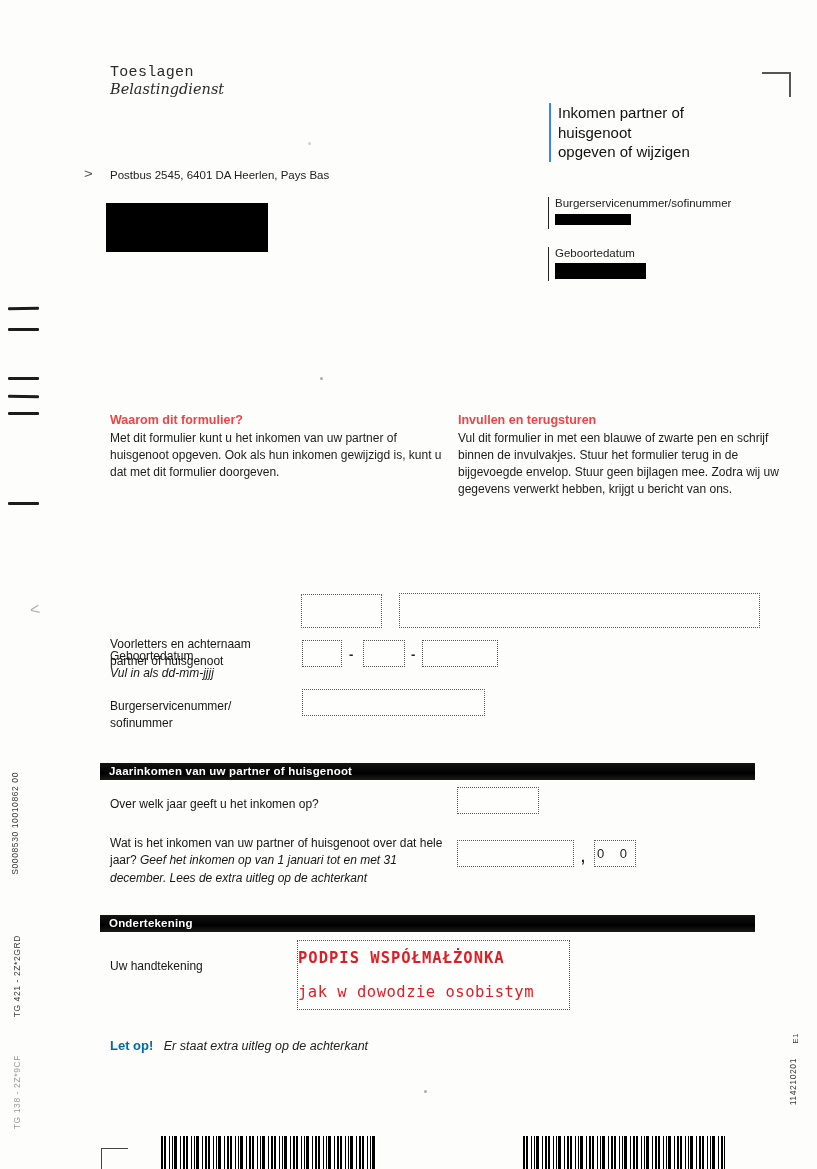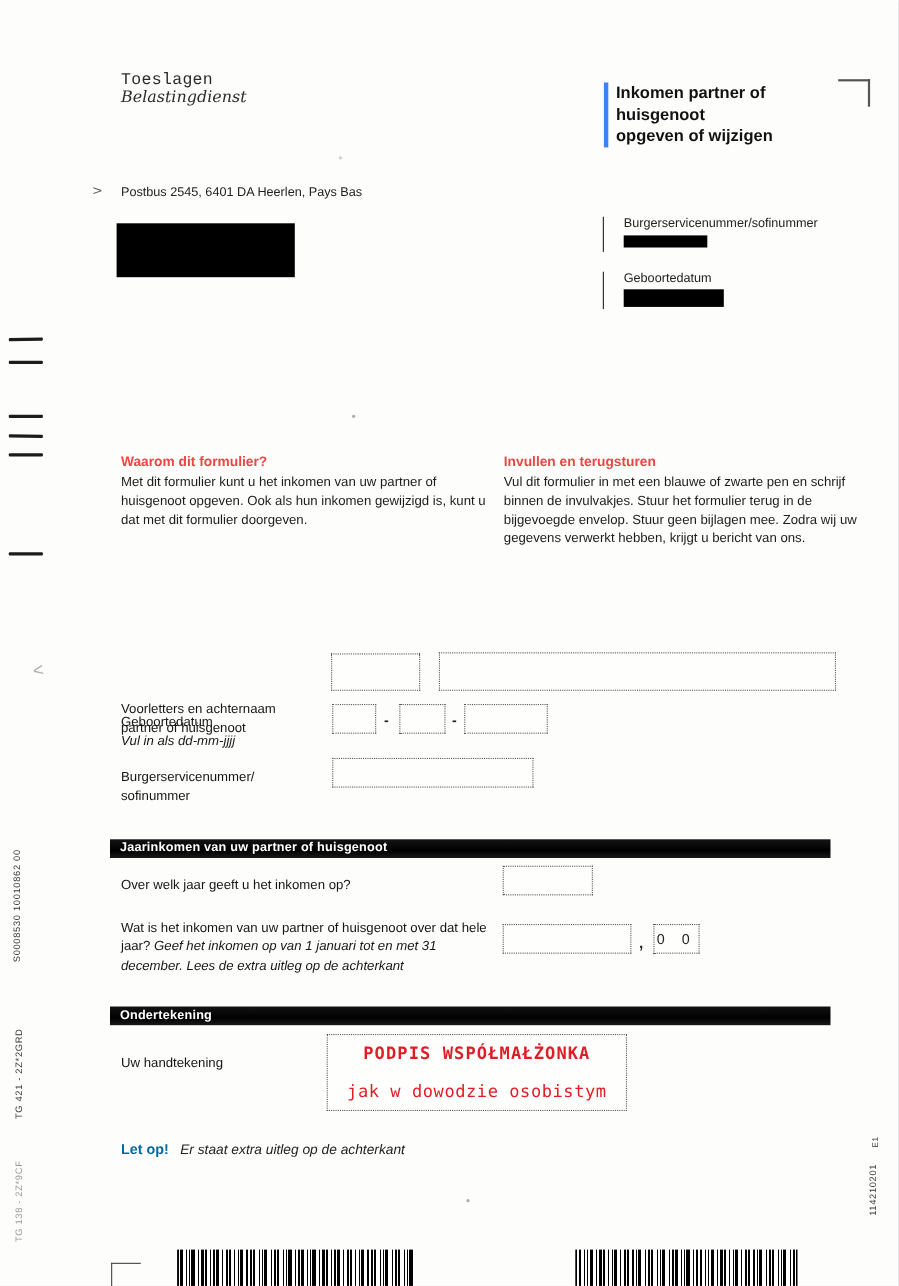--- a/index.html
+++ b/index.html
@@ -6,29 +6,29 @@
   .page{
     position:relative;width:817px;height:1169px;background:#fdfdfc;
     font-family:"Liberation Sans",sans-serif;color:#1a1a1a;overflow:hidden;
     margin:0 auto;box-shadow:0 0 6px rgba(0,0,0,.25);
   }
   .abs{position:absolute;}
 
   
   .logo-line1{font-family:Liberation Mono, monospace;font-size:15px;color:#2b2b2b;letter-spacing:.3px;}
   .logo-line2{font-family:"DejaVu Serif",serif;font-style:italic;font-size:14.5px;color:#2b2b2b;}
-  .title-block{border-left:4px solid #3b82f6;padding-left:7px;font-size:15px;font-weight:bold;line-height:1.3;color:#111;}
+  .title-block{border-left:2px solid #3b82f6;padding-left:7px;font-size:15px;font-weight:normal;line-height:1.3;color:#111;margin-top:28px;}
   .corner-tr{width:27px;height:23px;border-top:2px solid #555;border-right:2px solid #555;}
   .corner-bl{width:26px;height:30px;border-top:1.5px solid #444;border-left:1.5px solid #444;}
 
   .addr-row{font-size:11.5px;color:#222;}
   .addr-chevron{font-size:15px;color:#555;transform:scaleY(.8);display:inline-block;}
   .redact{background:#000;}
 
-  .id-label{font-size:11.5px;color:#222;border-left:1.5px solid #222;padding-left:18px;}
+  .id-label{font-size:11.5px;color:#222;border-left:1.5px solid #222;padding-left:6px;}
 
   
   .regmark{position:absolute;left:8px;width:31px;height:3px;background:#1c1c1c;border-radius:1px;}
   .v-text{writing-mode:vertical-rl;transform:rotate(180deg);font-size:8.5px;color:#3a3a3a;letter-spacing:.6px;white-space:nowrap;}
   .v-faint{color:#9a9a9a;}
   .faint-chevron{font-size:17px;color:#b0b0b0;transform:rotate(-10deg);}
 
   
   .intro-h{font-size:12.5px;font-weight:bold;margin:0 0 3px 0;color:#ef4444;}
   .intro-b{font-size:12px;line-height:1.42;color:#1c1c1c;margin:0;}
@@ -40,21 +40,21 @@
   }
 
   .f-label{font-size:12px;line-height:1.45;color:#161616;}
   .f-hint{font-style:italic;}
   .dotbox{border:1.5px dotted #5a5a5a;background:rgba(255,255,255,.4);box-sizing:border-box;}
   .dash{font-size:13px;font-weight:bold;color:#222;}
   .cents{font-size:13px;color:#222;letter-spacing:6px;text-align:center;line-height:26px;}
   .comma{font-size:14px;font-weight:bold;color:#222;}
 
   
-  .stampbox{display:flex;flex-direction:column;align-items:center;justify-content:center;gap:16px;}
+  .stampbox{display:flex;flex-direction:column;justify-content:center;gap:16px;}
   .stamp1{font-family:"DejaVu Sans Mono",monospace;font-weight:bold;font-size:15.5px;letter-spacing:1px;}
   .stamp2{font-family:"DejaVu Sans Mono",monospace;font-weight:normal;font-size:15.5px;letter-spacing:.5px;}
 
   .note-bold{font-size:13px;font-weight:bold;color:#0369a1;}
   .note-italic{font-size:12.5px;font-style:italic;color:#222;}
 
   
   .barcode{
     height:33px;
     background:repeating-linear-gradient(90deg,

